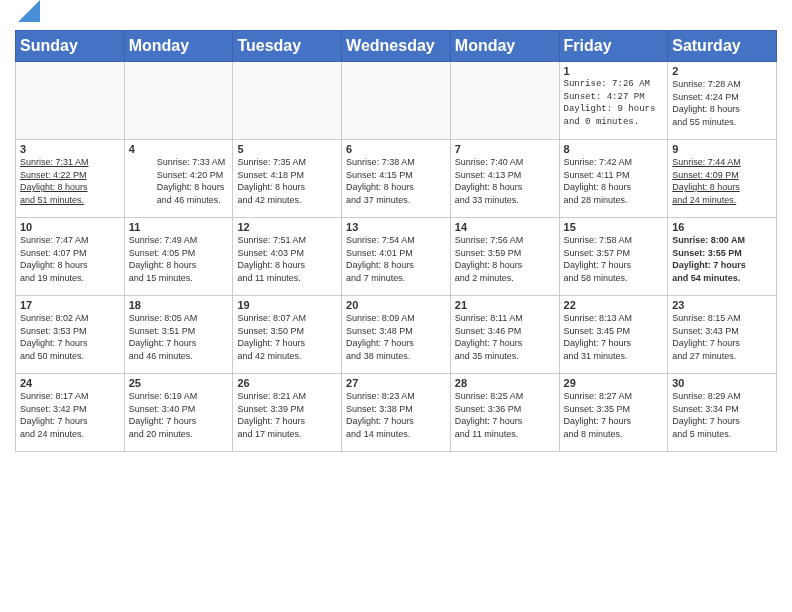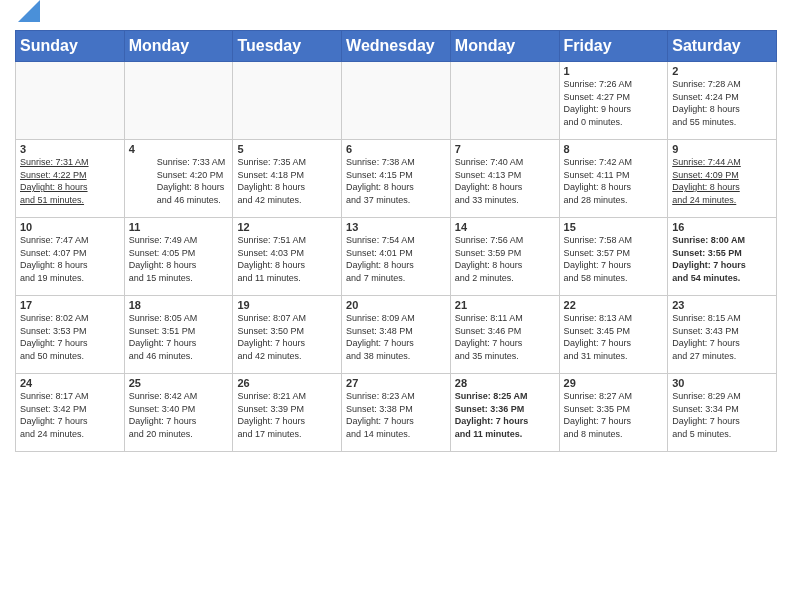--- a/index.html
+++ b/index.html
@@ -90,21 +90,21 @@
     </thead>
     <tbody id="calendar-body">
     <tr>
           <td class="empty"></td>
           <td class="empty"></td>
           <td class="empty"></td>
           <td class="empty"></td>
           <td class="empty"></td>
           <td>
             <div class="day-num">1</div>
-            <div class="day-info" style="white-space: pre-line;">Sunrise: 7:26 AM
+            <div class="day-info" style="white-space: pre-line; font-family: Liberation Mono, monospace;">Sunrise: 7:26 AM
 Sunset: 4:27 PM
 Daylight: 9 hours
 and 0 minutes.</div>
           </td>
           <td>
             <div class="day-num">2</div>
             <div class="day-info" style="white-space: pre-line;">Sunrise: 7:28 AM
 Sunset: 4:24 PM
 Daylight: 8 hours
 and 55 minutes.</div>
@@ -266,42 +266,42 @@
         <tr>
           <td>
             <div class="day-num">24</div>
             <div class="day-info" style="white-space: pre-line;">Sunrise: 8:17 AM
 Sunset: 3:42 PM
 Daylight: 7 hours
 and 24 minutes.</div>
           </td>
           <td>
             <div class="day-num">25</div>
-            <div class="day-info" style="white-space: pre-line;">Sunrise: 8:42 AM
+            <div class="day-info" style="white-space: pre-line;">Sunrise: 6:19 AM
 Sunset: 3:40 PM
 Daylight: 7 hours
 and 20 minutes.</div>
           </td>
           <td>
             <div class="day-num">26</div>
             <div class="day-info" style="white-space: pre-line;">Sunrise: 8:21 AM
 Sunset: 3:39 PM
 Daylight: 7 hours
 and 17 minutes.</div>
           </td>
           <td>
             <div class="day-num">27</div>
             <div class="day-info" style="white-space: pre-line;">Sunrise: 8:23 AM
 Sunset: 3:38 PM
 Daylight: 7 hours
 and 14 minutes.</div>
           </td>
           <td>
             <div class="day-num">28</div>
-            <div class="day-info" style="white-space: pre-line; font-weight: bold;">Sunrise: 8:25 AM
+            <div class="day-info" style="white-space: pre-line;">Sunrise: 8:25 AM
 Sunset: 3:36 PM
 Daylight: 7 hours
 and 11 minutes.</div>
           </td>
           <td>
             <div class="day-num">29</div>
             <div class="day-info" style="white-space: pre-line;">Sunrise: 8:27 AM
 Sunset: 3:35 PM
 Daylight: 7 hours
 and 8 minutes.</div>

